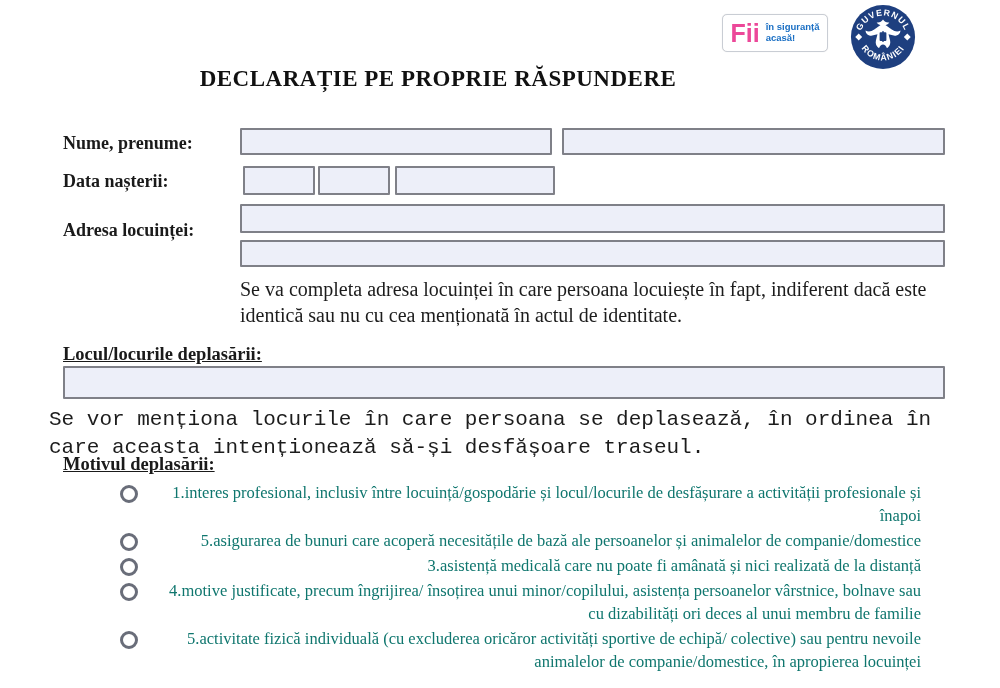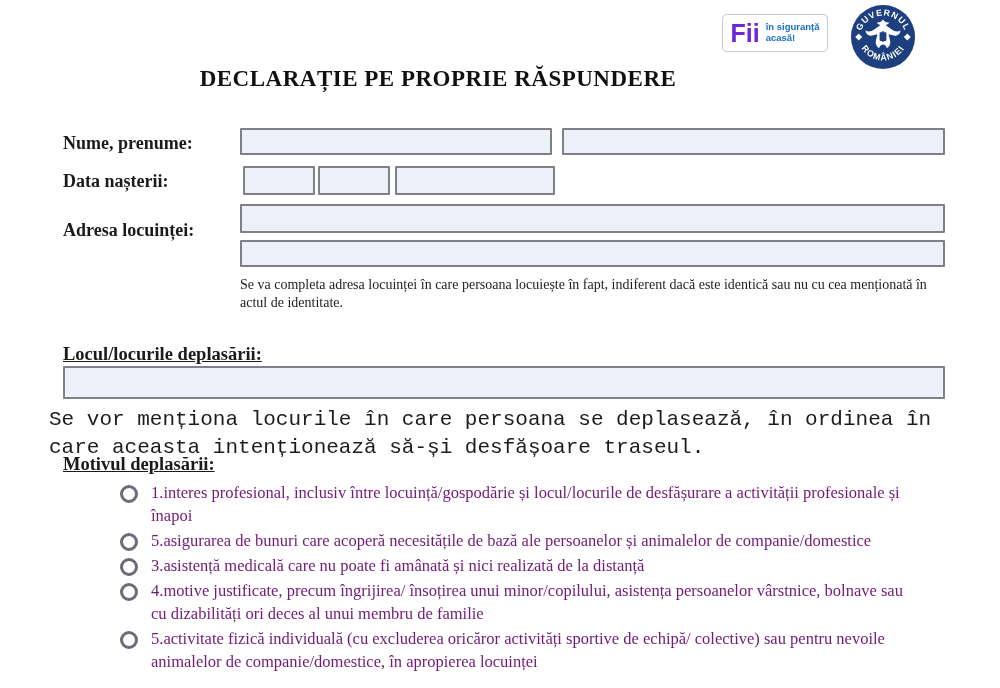--- a/index.html
+++ b/index.html
@@ -9,55 +9,55 @@
     font-family:"Liberation Serif","DejaVu Serif",serif;
   }
   
   .badge-fii{
     position:absolute;left:722px;top:14px;width:104px;height:36px;
     background:#ffffff;border:1px solid #c9cdd4;border-radius:5px;
     display:flex;align-items:center;justify-content:center;gap:6px;
     font-family:"Liberation Sans","DejaVu Sans",sans-serif;
     box-shadow:0 0 1px rgba(0,0,0,.15);
   }
-  .badge-fii .fii-word{font-size:25px;font-weight:bold;color:#6d28d9;line-height:1;}
+  .badge-fii .fii-word{font-size:25px;font-weight:bold;color:#ec4899;line-height:1;}
   .badge-fii .fii-lines{display:flex;flex-direction:column;font-size:9.5px;font-weight:bold;color:#1a6fc4;line-height:1.15;}
   .seal{position:absolute;left:849px;top:3px;width:68px;height:68px;}
   .page-title{
     position:absolute;left:0;top:66px;width:876px;text-align:center;
     font-size:23px;font-weight:bold;letter-spacing:.5px;color:#111;
   }
   
   .flabel{
     position:absolute;left:63px;font-size:18px;font-weight:bold;color:#1a1a1a;white-space:nowrap;
   }
   .tbox{
     position:absolute;box-sizing:border-box;
     background:#edeff9;border:2px solid #7f8088;border-radius:1px;
     font-family:"Liberation Serif","DejaVu Serif",serif;font-size:15px;color:#1f1f1f;
     padding:0 6px;outline:none;
   }
   .note{
-    position:absolute;font-size:14px;line-height:1.32;color:#1c1c1c;
+    position:absolute;font-size:20px;line-height:1.32;color:#1c1c1c;
   }
   .section-label{
     position:absolute;left:63px;font-size:18.5px;font-weight:bold;color:#1a1a1a;text-decoration:underline;
   }
   
   .reasons{
     position:absolute;left:120px;top:481px;width:830px;
     display:flex;flex-direction:column;gap:2px;
   }
   .reason{display:flex;align-items:flex-start;}
   .radio{
     flex:0 0 auto;width:12px;height:12px;margin-top:4px;margin-right:13px;
     border:3px solid #696d79;border-radius:50%;background:#ffffff;cursor:pointer;
   }
   .reason-text{
-    font-size:16.5px;line-height:23px;color:#701a75;width:770px;
+    font-size:16.5px;line-height:23px;color:#0f766e;width:770px;text-align:right;
   }
 </style>
 </head>
 <body>
 
 <div class="page">
 
   <div class="badge-fii">
     <span class="fii-word">Fii</span>
     <span class="fii-lines">

